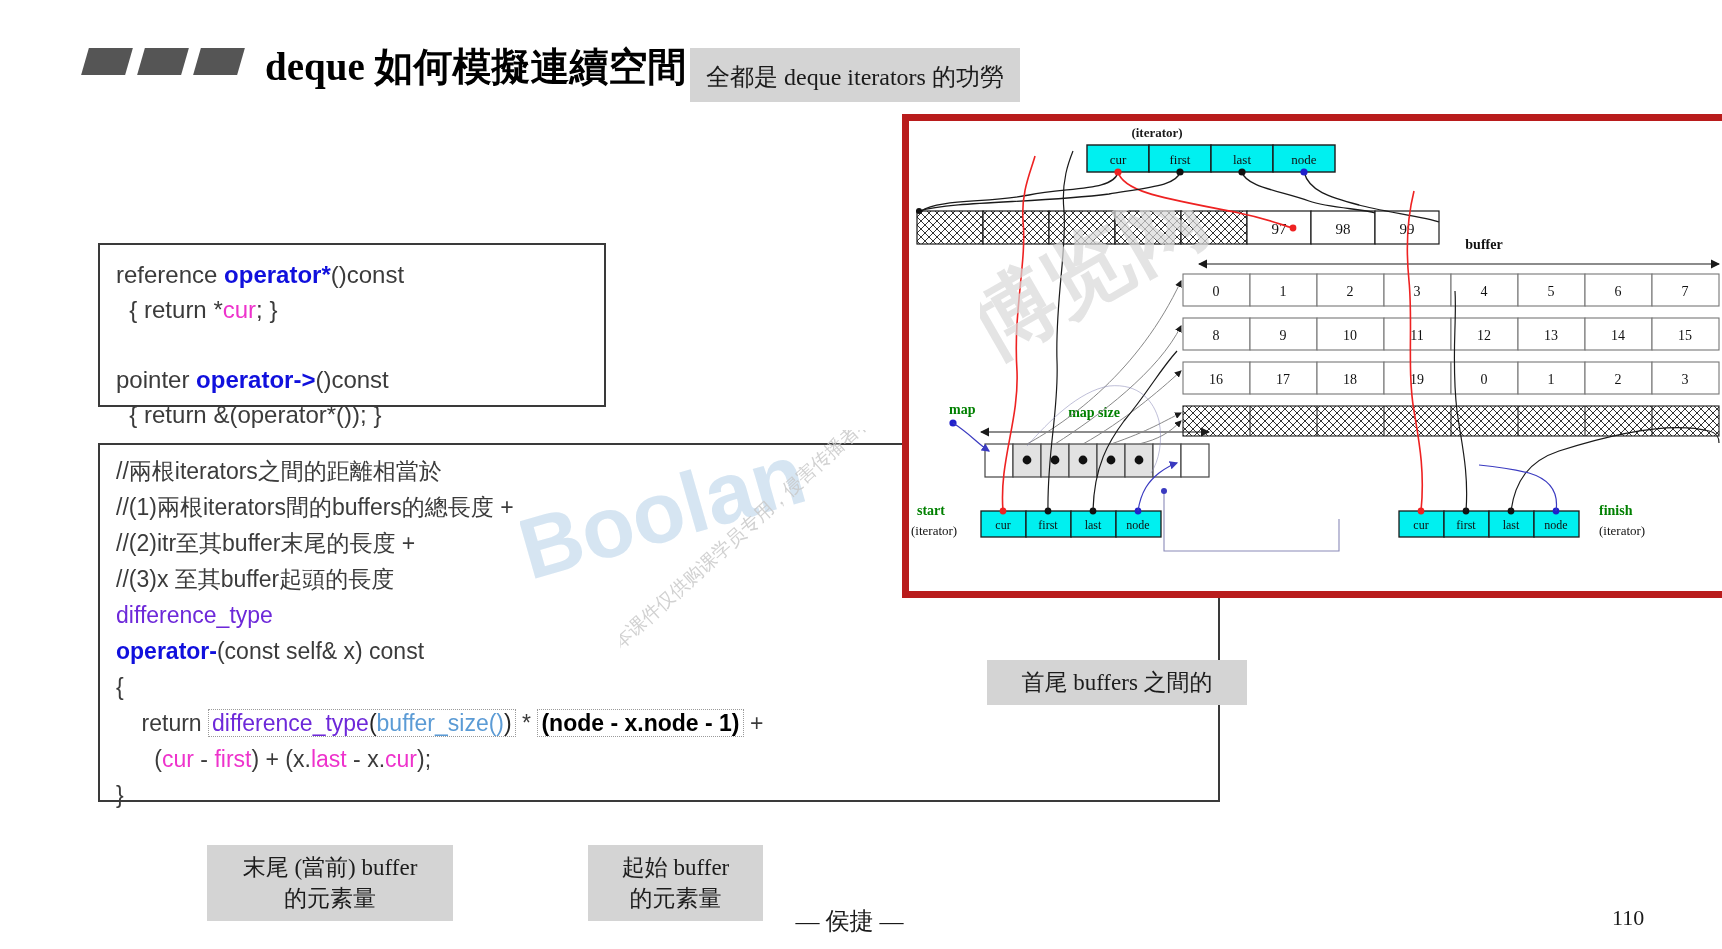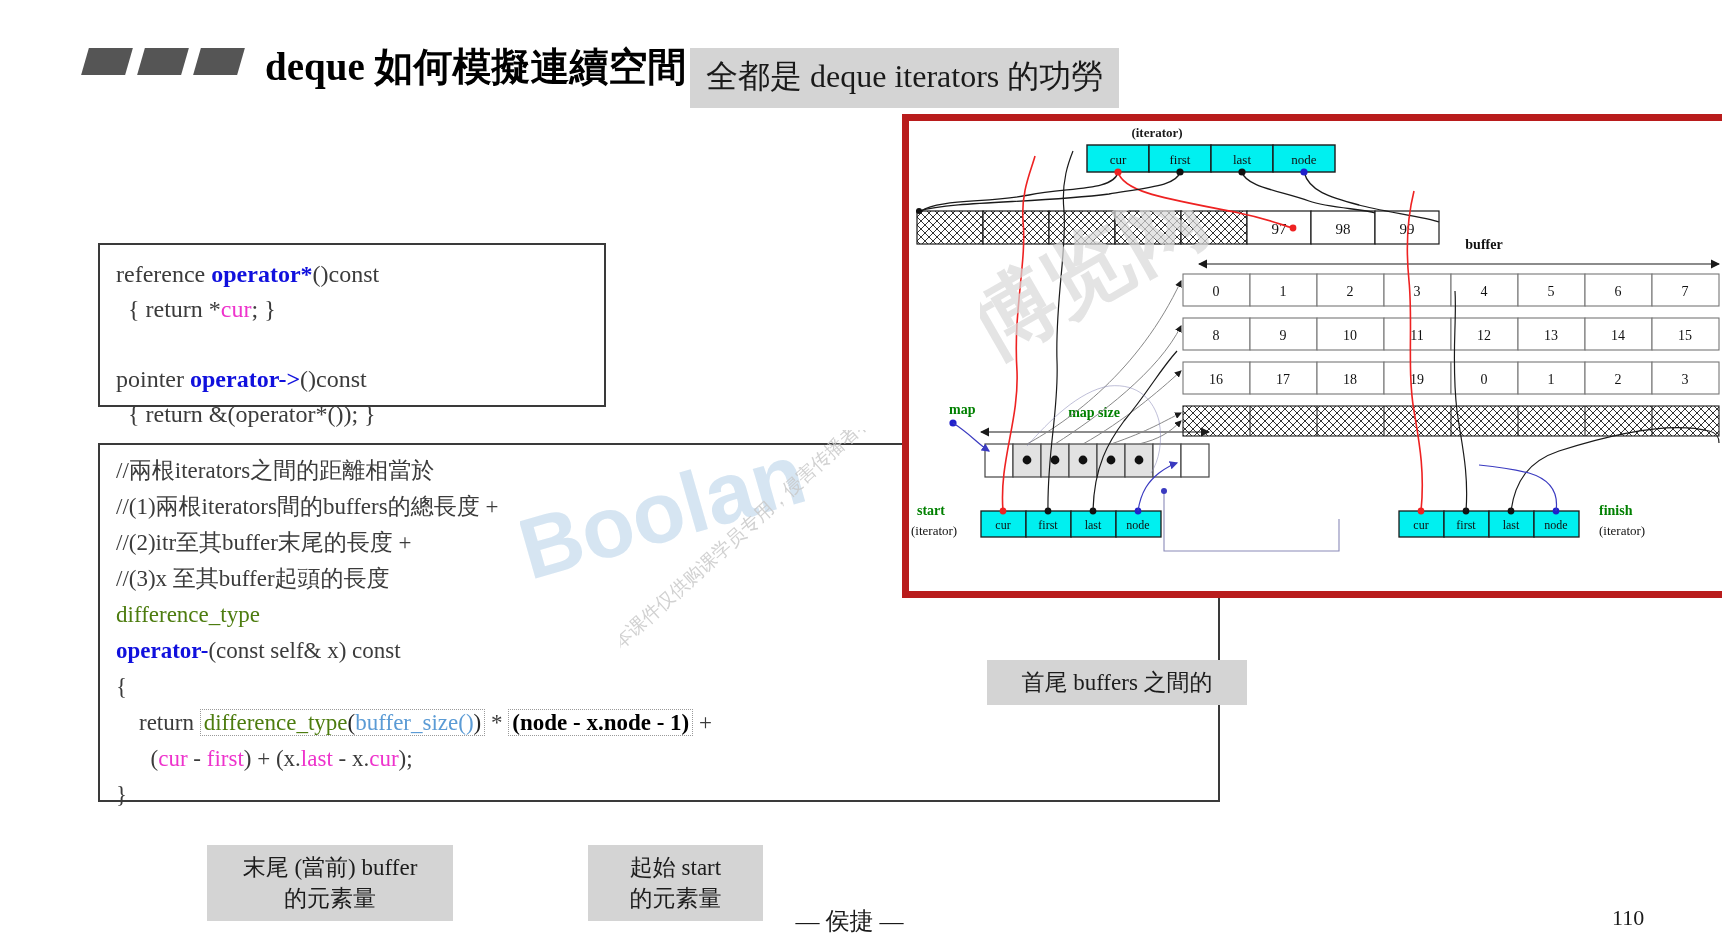--- a/index.html
+++ b/index.html
@@ -16,37 +16,37 @@
           transform:skewX(-16deg);}
   .bullet.b1{left:0px;}
   .bullet.b2{left:56px;}
   .bullet.b3{left:112px;}
   #title{
     left:265px;top:40px;font-size:39px;font-weight:bold;color:#000;
     font-family:"Liberation Serif", serif;white-space:nowrap;letter-spacing:0px;
   }
   #subtitle{
     left:690px;top:48px;background:#d4d4d4;color:#1a1a1a;
-    font-size:32px;padding:7px 16px 9px 16px;white-space:nowrap;
+    font-size:24px;padding:13px 16px 9px 16px;white-space:nowrap;
     font-family:"Liberation Serif", serif;
   }
 
   
   .codebox{
     border:2px solid #3a3a3a;background:#ffffff;
-    font-family:Liberation Serif, serif;
+    font-family:Liberation Sans, sans-serif;
   }
   #code1{left:98px;top:243px;width:504px;height:160px;}
   #code1 .inner{padding:12px 0 0 16px;font-size:24px;line-height:35px;color:#3b3b3b;white-space:pre;}
   #code2{left:98px;top:443px;width:1118px;height:355px;}
   #code2 .inner{padding:8px 0 0 16px;font-size:23px;line-height:36px;color:#3b3b3b;white-space:pre;}
 
   .kw-blue{color:#1010dd;font-weight:bold;}
   .kw-pink{color:#ee33cc;}
-  .kw-red{color:#4d7c0f;}
+  .kw-red{color:#6d28d9;}
   .kw-lblue{color:#5b9bd5;}
   .kw-black{color:#232323;}
   .kw-bold{font-weight:bold;color:#000;}
   .cmt{color:#3b3b3b;}
 
   
   .dotbox{border:1px dotted #9a9a9a;padding:0 3px;}
 
   
   .callout{
@@ -101,21 +101,21 @@
 <span>    <span>return</span> <span class="dotbox"><span class="kw-red">difference_type</span><span class="kw-black">(</span><span class="kw-lblue">buffer_size()</span><span class="kw-black">)</span></span> <span>*</span> <span class="dotbox"><span class="kw-bold">(<b>node</b> - x.<b>node</b> - 1)</span></span> <span>+</span></span>
 <span>      (<span class="kw-pink">cur</span> - <span class="kw-pink">first</span>) + (x.<span class="kw-pink">last</span> - x.<span class="kw-pink">cur</span>);</span>
 <span>}</span></div>
 </div>
 
 <div class="abs callout" id="callout-tail">
   <div>末尾 (當前) buffer</div>
   <div>的元素量</div>
 </div>
 <div class="abs callout" id="callout-head">
-  <div>起始 start</div>
+  <div>起始 buffer</div>
   <div>的元素量</div>
 </div>
 <div class="abs callout" id="callout-mid">
   <div>首尾 buffers 之間的</div>
 </div>
 
 <div class="abs" id="diagram">
   <svg width="818" height="470" viewBox="0 0 818 470" xmlns="http://www.w3.org/2000/svg">
     <defs>
       <pattern id="hatch" width="8" height="8" patternUnits="userSpaceOnUse">

